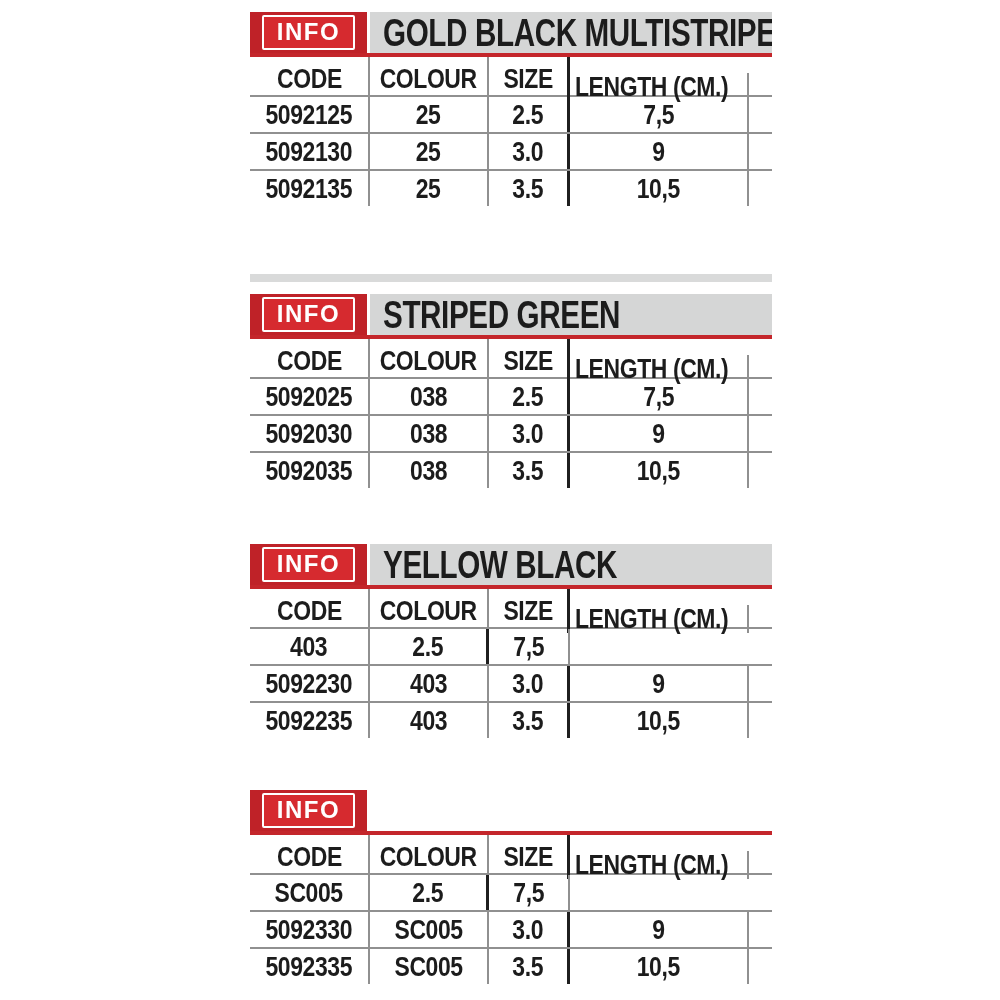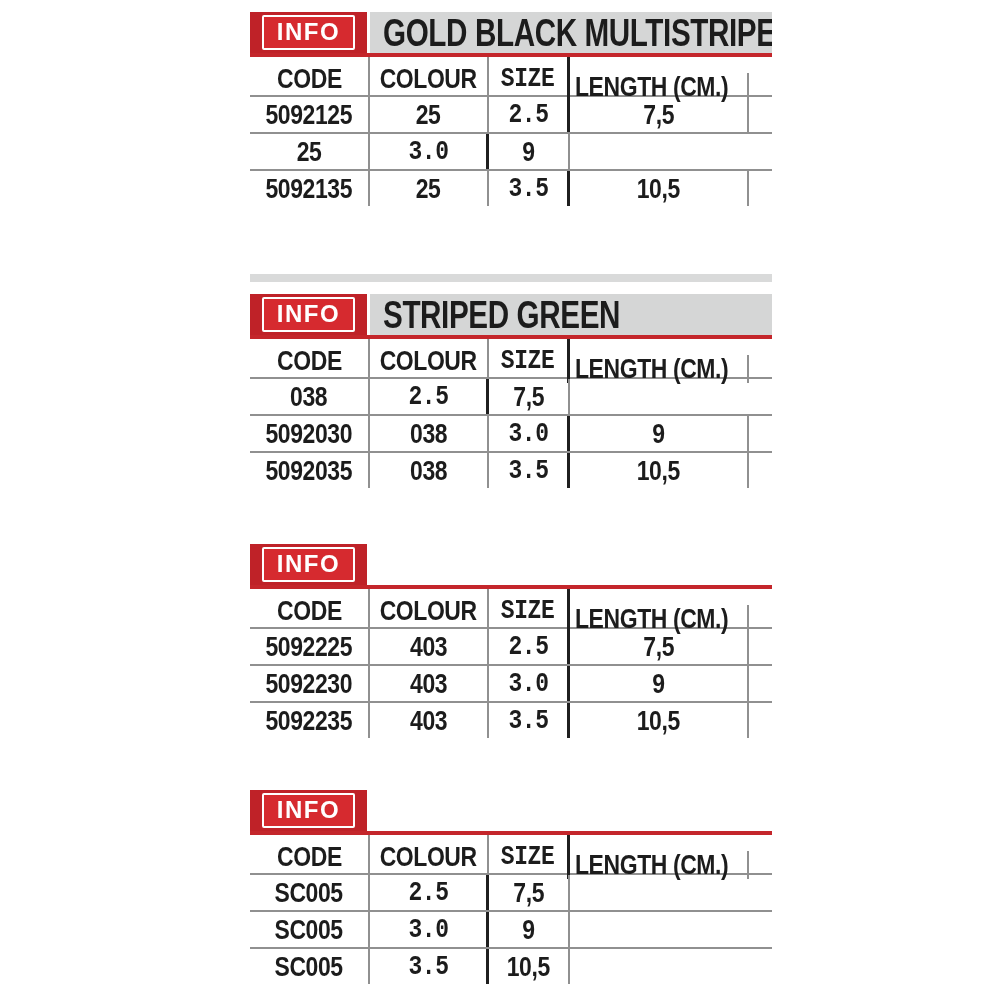--- a/index.html
+++ b/index.html
@@ -37,21 +37,21 @@
   }
   .title-underline{height:4px;background:var(--underline-red,#c4262b);}
 
   .grid{display:grid;grid-template-columns:120px 119px 81px 179px 23px;text-align:center;}
   .grid.header{height:38px;border-bottom:2px solid var(--divider-gray,#909090);}
   .grid.data-row{height:35px;border-bottom:2px solid var(--divider-gray,#909090);}
   .grid.data-row.last{border-bottom:none;}
 
   .cell{display:flex;align-items:center;justify-content:center;box-sizing:border-box;}
   .cell.c0,.cell.c1{border-right:2px solid var(--divider-gray,#909090);}
-  .cell.c2{border-right:3px solid var(--divider-black,#1f1f1f);font-family:Liberation Mono, monospace;}
+  .cell.c2{border-right:3px solid var(--divider-black,#1f1f1f);}
   .cell.c3{border-right:2px solid var(--divider-gray,#909090);}
   .cell.left-align{justify-content:flex-start;padding-left:5px;margin-top:16px;}
 
   .cnd{
     display:inline-block;font-size:28px;letter-spacing:-.5px;white-space:nowrap;
     transform:scaleX(.82);transform-origin:50% 50%;line-height:1;
   }
   .cell.left-align .cnd{transform-origin:0 50%;}
 </style>
 </head>
@@ -95,20 +95,23 @@
           </div>
           <div class="cell c2">
             <span class="cnd">2.5</span>
           </div>
           <div class="cell c3">
             <span class="cnd">7,5</span>
           </div>
           <div class="cell c4"></div>
         </div>
         <div class="grid data-row">
+          <div class="cell c0">
+            <span class="cnd">5092130</span>
+          </div>
           <div class="cell c1">
             <span class="cnd">25</span>
           </div>
           <div class="cell c2">
             <span class="cnd">3.0</span>
           </div>
           <div class="cell c3">
             <span class="cnd">9</span>
           </div>
           <div class="cell c4"></div>
@@ -151,20 +154,23 @@
           </div>
           <div class="cell c2">
             <span class="cnd">SIZE</span>
           </div>
           <div class="cell c3 left-align">
             <span class="cnd">LENGTH (CM.)</span>
           </div>
           <div class="cell c4"></div>
         </div>
   <div class="grid data-row">
+          <div class="cell c0">
+            <span class="cnd">5092025</span>
+          </div>
           <div class="cell c1">
             <span class="cnd">038</span>
           </div>
           <div class="cell c2">
             <span class="cnd">2.5</span>
           </div>
           <div class="cell c3">
             <span class="cnd">7,5</span>
           </div>
           <div class="cell c4"></div>
@@ -183,20 +189,91 @@
             <span class="cnd">9</span>
           </div>
           <div class="cell c4"></div>
         </div>
         <div class="grid data-row last">
           <div class="cell c0">
             <span class="cnd">5092035</span>
           </div>
           <div class="cell c1">
             <span class="cnd">038</span>
+          </div>
+          <div class="cell c2">
+            <span class="cnd">3.5</span>
+          </div>
+          <div class="cell c3">
+            <span class="cnd">10,5</span>
+          </div>
+          <div class="cell c4"></div>
+        </div>
+      </section>
+
+  <section class="spec-table">
+
+    <div class="title-row">
+      <div class="info-badge">
+        <span class="info-inner">INFO</span>
+      </div>
+      <div class="badge-gap"></div>
+      <div class="title-bar">
+        <span class="title-text">YELLOW BLACK</span>
+      </div>
+    </div>
+    <div class="title-underline"></div>
+    <div class="grid header">
+          <div class="cell c0">
+            <span class="cnd">CODE</span>
+          </div>
+          <div class="cell c1">
+            <span class="cnd">COLOUR</span>
+          </div>
+          <div class="cell c2">
+            <span class="cnd">SIZE</span>
+          </div>
+          <div class="cell c3 left-align">
+            <span class="cnd">LENGTH (CM.)</span>
+          </div>
+          <div class="cell c4"></div>
+        </div>
+  <div class="grid data-row">
+          <div class="cell c1">
+            <span class="cnd">403</span>
+          </div>
+          <div class="cell c2">
+            <span class="cnd">2.5</span>
+          </div>
+          <div class="cell c3">
+            <span class="cnd">7,5</span>
+          </div>
+          <div class="cell c4"></div>
+        </div>
+        <div class="grid data-row">
+          <div class="cell c0">
+            <span class="cnd">5092230</span>
+          </div>
+          <div class="cell c1">
+            <span class="cnd">403</span>
+          </div>
+          <div class="cell c2">
+            <span class="cnd">3.0</span>
+          </div>
+          <div class="cell c3">
+            <span class="cnd">9</span>
+          </div>
+          <div class="cell c4"></div>
+        </div>
+        <div class="grid data-row last">
+          <div class="cell c0">
+            <span class="cnd">5092235</span>
+          </div>
+          <div class="cell c1">
+            <span class="cnd">403</span>
           </div>
           <div class="cell c2">
             <span class="cnd">3.5</span>
           </div>
           <div class="cell c3">
             <span class="cnd">10,5</span>
           </div>
           <div class="cell c4"></div>
         </div>
       </section>
@@ -219,115 +296,50 @@
           </div>
           <div class="cell c2">
             <span class="cnd">SIZE</span>
           </div>
           <div class="cell c3 left-align">
             <span class="cnd">LENGTH (CM.)</span>
           </div>
           <div class="cell c4"></div>
         </div>
   <div class="grid data-row">
-          <div class="cell c0">
-            <span class="cnd">5092225</span>
-          </div>
-          <div class="cell c1">
-            <span class="cnd">403</span>
+          <div class="cell c1">
+            <span class="cnd">SC005</span>
           </div>
           <div class="cell c2">
             <span class="cnd">2.5</span>
           </div>
           <div class="cell c3">
             <span class="cnd">7,5</span>
           </div>
           <div class="cell c4"></div>
         </div>
         <div class="grid data-row">
           <div class="cell c0">
-            <span class="cnd">5092230</span>
-          </div>
-          <div class="cell c1">
-            <span class="cnd">403</span>
+            <span class="cnd">5092330</span>
+          </div>
+          <div class="cell c1">
+            <span class="cnd">SC005</span>
           </div>
           <div class="cell c2">
             <span class="cnd">3.0</span>
           </div>
           <div class="cell c3">
             <span class="cnd">9</span>
           </div>
           <div class="cell c4"></div>
         </div>
         <div class="grid data-row last">
           <div class="cell c0">
-            <span class="cnd">5092235</span>
-          </div>
-          <div class="cell c1">
-            <span class="cnd">403</span>
-          </div>
-          <div class="cell c2">
-            <span class="cnd">3.5</span>
-          </div>
-          <div class="cell c3">
-            <span class="cnd">10,5</span>
-          </div>
-          <div class="cell c4"></div>
-        </div>
-      </section>
-
-  <section class="spec-table">
-
-    <div class="title-row">
-      <div class="info-badge">
-        <span class="info-inner">INFO</span>
-      </div>
-      <div class="badge-gap"></div>
-    </div>
-    <div class="title-underline"></div>
-    <div class="grid header">
-          <div class="cell c0">
-            <span class="cnd">CODE</span>
-          </div>
-          <div class="cell c1">
-            <span class="cnd">COLOUR</span>
-          </div>
-          <div class="cell c2">
-            <span class="cnd">SIZE</span>
-          </div>
-          <div class="cell c3 left-align">
-            <span class="cnd">LENGTH (CM.)</span>
-          </div>
-          <div class="cell c4"></div>
-        </div>
-  <div class="grid data-row">
-          <div class="cell c1">
-            <span class="cnd">SC005</span>
-          </div>
-          <div class="cell c2">
-            <span class="cnd">2.5</span>
-          </div>
-          <div class="cell c3">
-            <span class="cnd">7,5</span>
-          </div>
-          <div class="cell c4"></div>
-        </div>
-        <div class="grid data-row">
-          <div class="cell c1">
-            <span class="cnd">SC005</span>
-          </div>
-          <div class="cell c2">
-            <span class="cnd">3.0</span>
-          </div>
-          <div class="cell c3">
-            <span class="cnd">9</span>
-          </div>
-          <div class="cell c4"></div>
-        </div>
-        <div class="grid data-row last">
+            <span class="cnd">5092335</span>
+          </div>
           <div class="cell c1">
             <span class="cnd">SC005</span>
           </div>
           <div class="cell c2">
             <span class="cnd">3.5</span>
           </div>
           <div class="cell c3">
             <span class="cnd">10,5</span>
           </div>
           <div class="cell c4"></div>

